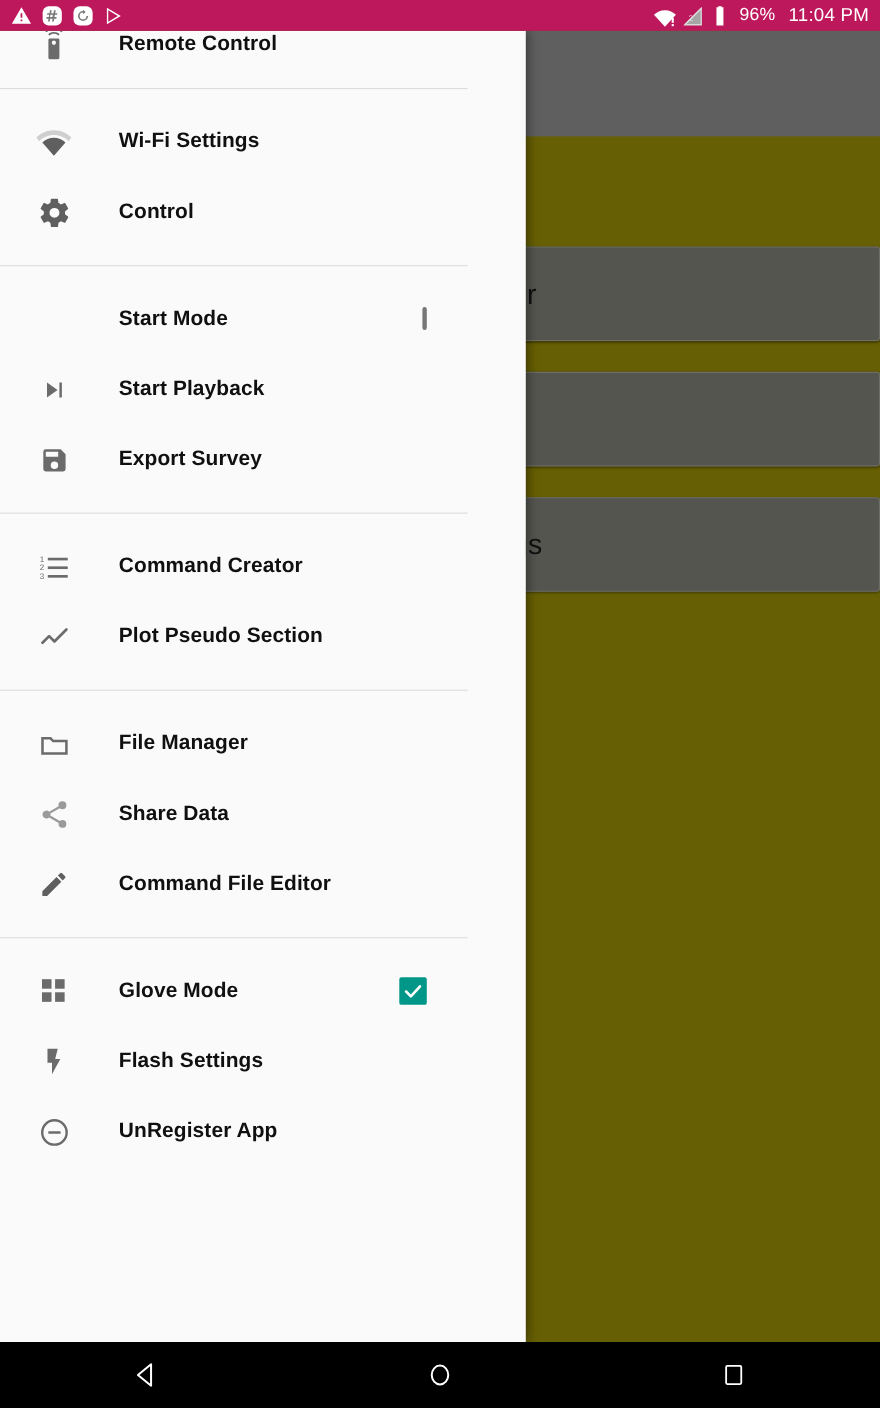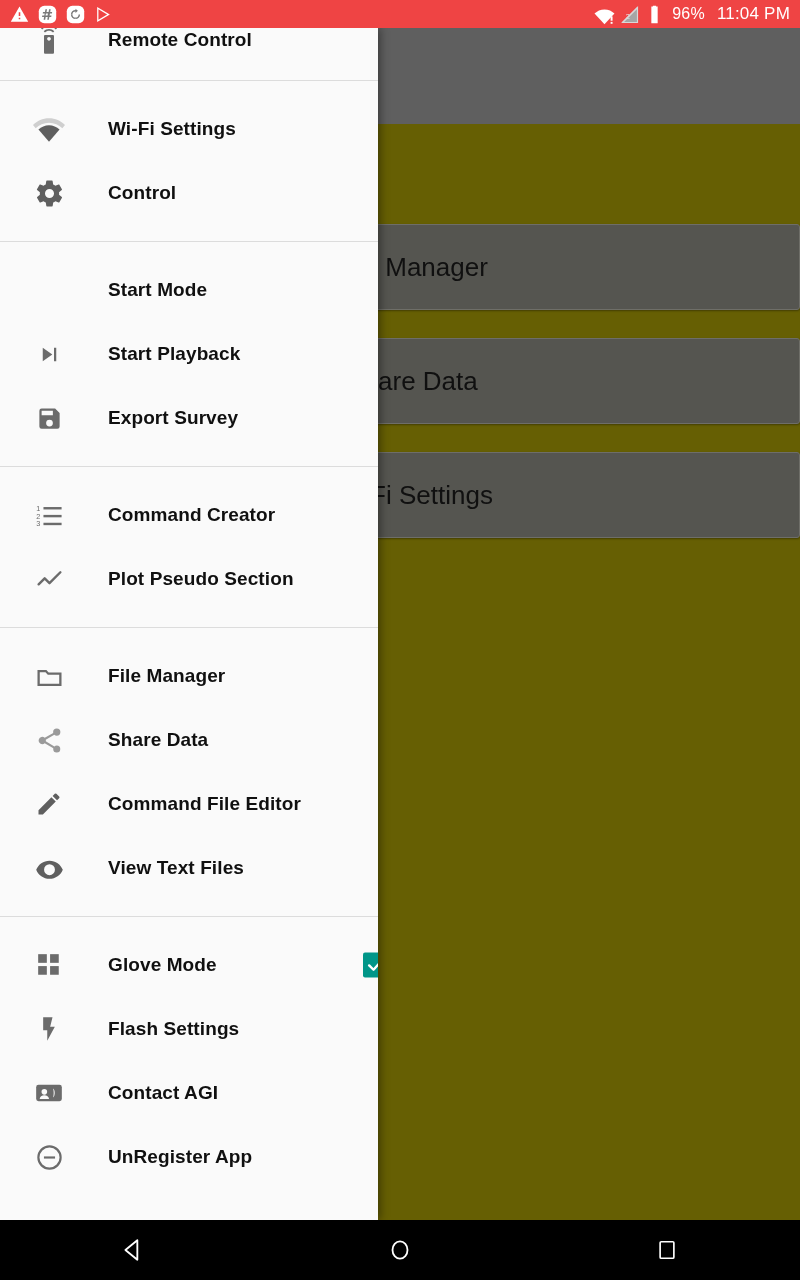--- a/index.html
+++ b/index.html
@@ -8,21 +8,21 @@
     font-family:"Liberation Sans", sans-serif;
     background:#665F03;
     position:relative;
     overflow:hidden;
     -webkit-font-smoothing:antialiased;
   }
 
   
   #statusbar {
     position:absolute; top:0; left:0; width:800px; height:28px;
-    background:#ef4444;
+    background:#be185d;
     display:flex; align-items:center;
     padding:0 10px;
     z-index:40;
   }
   #statusbar .left { display:flex; align-items:center; gap:9px; }
   #statusbar .right { margin-left:auto; display:flex; align-items:center; gap:7px; }
   .sb-icon { width:19px; height:19px; display:block; }
   .sb-text { color:#ffffff; font-size:16px; font-weight:500; letter-spacing:.2px; }
   .sb-time { color:#ffffff; font-size:17px; font-weight:500; margin-left:5px; letter-spacing:.2px; }
 
@@ -51,21 +51,21 @@
     font-size:26px;
     display:flex; align-items:center; justify-content:center;
     box-shadow:0 1px 2px rgba(0,0,0,.35);
   }
   #btn-file-manager  { top:196px; }
   #btn-share-data    { top:310px; }
   #btn-wifi-settings { top:424px; }
 
   
   #drawer {
-    position:absolute; top:28px; left:0; width:378px; height:1192px;
+    position:absolute; top:28px; left:0; width:478px; height:1192px;
     background:#FAFAFA;
     z-index:20;
     box-shadow:2px 0 9px rgba(0,0,0,.42);
     overflow:hidden;
   }
   .drawer-scroll { position:absolute; top:-20px; left:0; width:425px; }
 
   .drawer-item {
     position:relative;
     height:64px;
@@ -254,29 +254,20 @@
         <span class="lbl">Share Data</span>
       </div>
       <div class="drawer-item">
         <span class="ic">
           <svg width="28" height="28" viewBox="0 0 24 24" fill="#5f5f5f">
             <path d="M3 17.25V21h3.75L17.8 9.94l-3.75-3.75L3 17.25zM20.7 7.04a1 1 0 0 0 0-1.41l-2.34-2.34a1 1 0 0 0-1.41 0l-1.83 1.83 3.75 3.75 1.83-1.83z"></path>
           </svg>
         </span>
         <span class="lbl">Command File Editor</span>
       </div>
-      <div class="drawer-item">
-        <span class="ic">
-          <svg width="29" height="29" viewBox="0 0 24 24" fill="#5f5f5f">
-            <path d="M12 5.5C7 5.5 2.7 8.6 1 13c1.7 4.4 6 7.5 11 7.5s9.3-3.1 11-7.5c-1.7-4.4-6-7.5-11-7.5zm0 12a4.5 4.5 0 1 1 0-9 4.5 4.5 0 0 1 0 9z"></path>
-            <circle cx="12" cy="13" r="2.4" fill="#fafafa"></circle>
-          </svg>
-        </span>
-        <span class="lbl">View Text Files</span>
-      </div>
     </div>
     <div class="sec-pad"></div>
     <div class="divider"></div>
 
     <div class="sec-pad"></div>
     <div>
       <div class="drawer-item">
         <span class="ic">
           <svg width="26" height="26" viewBox="0 0 24 24" fill="#6b6b6b">
             <rect x="2" y="2" width="8" height="8"></rect>
@@ -297,31 +288,20 @@
       <div class="drawer-item">
         <span class="ic">
           <svg width="28" height="28" viewBox="0 0 24 24" fill="#6b6b6b">
             <path d="M15 2H7v11h3.5v9L17 10h-4l2-8z"></path>
           </svg>
         </span>
         <span class="lbl">Flash Settings</span>
       </div>
       <div class="drawer-item">
         <span class="ic">
-          <svg width="28" height="28" viewBox="0 0 24 24" fill="#6b6b6b">
-            <rect x="1" y="5" width="22" height="14" rx="2"></rect>
-            <circle cx="8" cy="11" r="2.4" fill="#fafafa"></circle>
-            <path d="M4 17.2c0-2.1 1.9-3.3 4-3.3s4 1.2 4 3.3H4z" fill="#fafafa"></path>
-            <path d="M15.5 8.2c1.9.9 1.9 6.7 0 7.6.7-2.4.7-5.2 0-7.6z" fill="#fafafa"></path>
-          </svg>
-        </span>
-        <span class="lbl">Contact AGI</span>
-      </div>
-      <div class="drawer-item">
-        <span class="ic">
           <svg width="29" height="29" viewBox="0 0 24 24" fill="none" stroke="#6b6b6b" stroke-width="1.8">
             <circle cx="12" cy="12" r="9.2"></circle>
             <line x1="7.4" y1="12" x2="16.6" y2="12"></line>
           </svg>
         </span>
         <span class="lbl">UnRegister App</span>
       </div>
     </div>
 
   </div>

